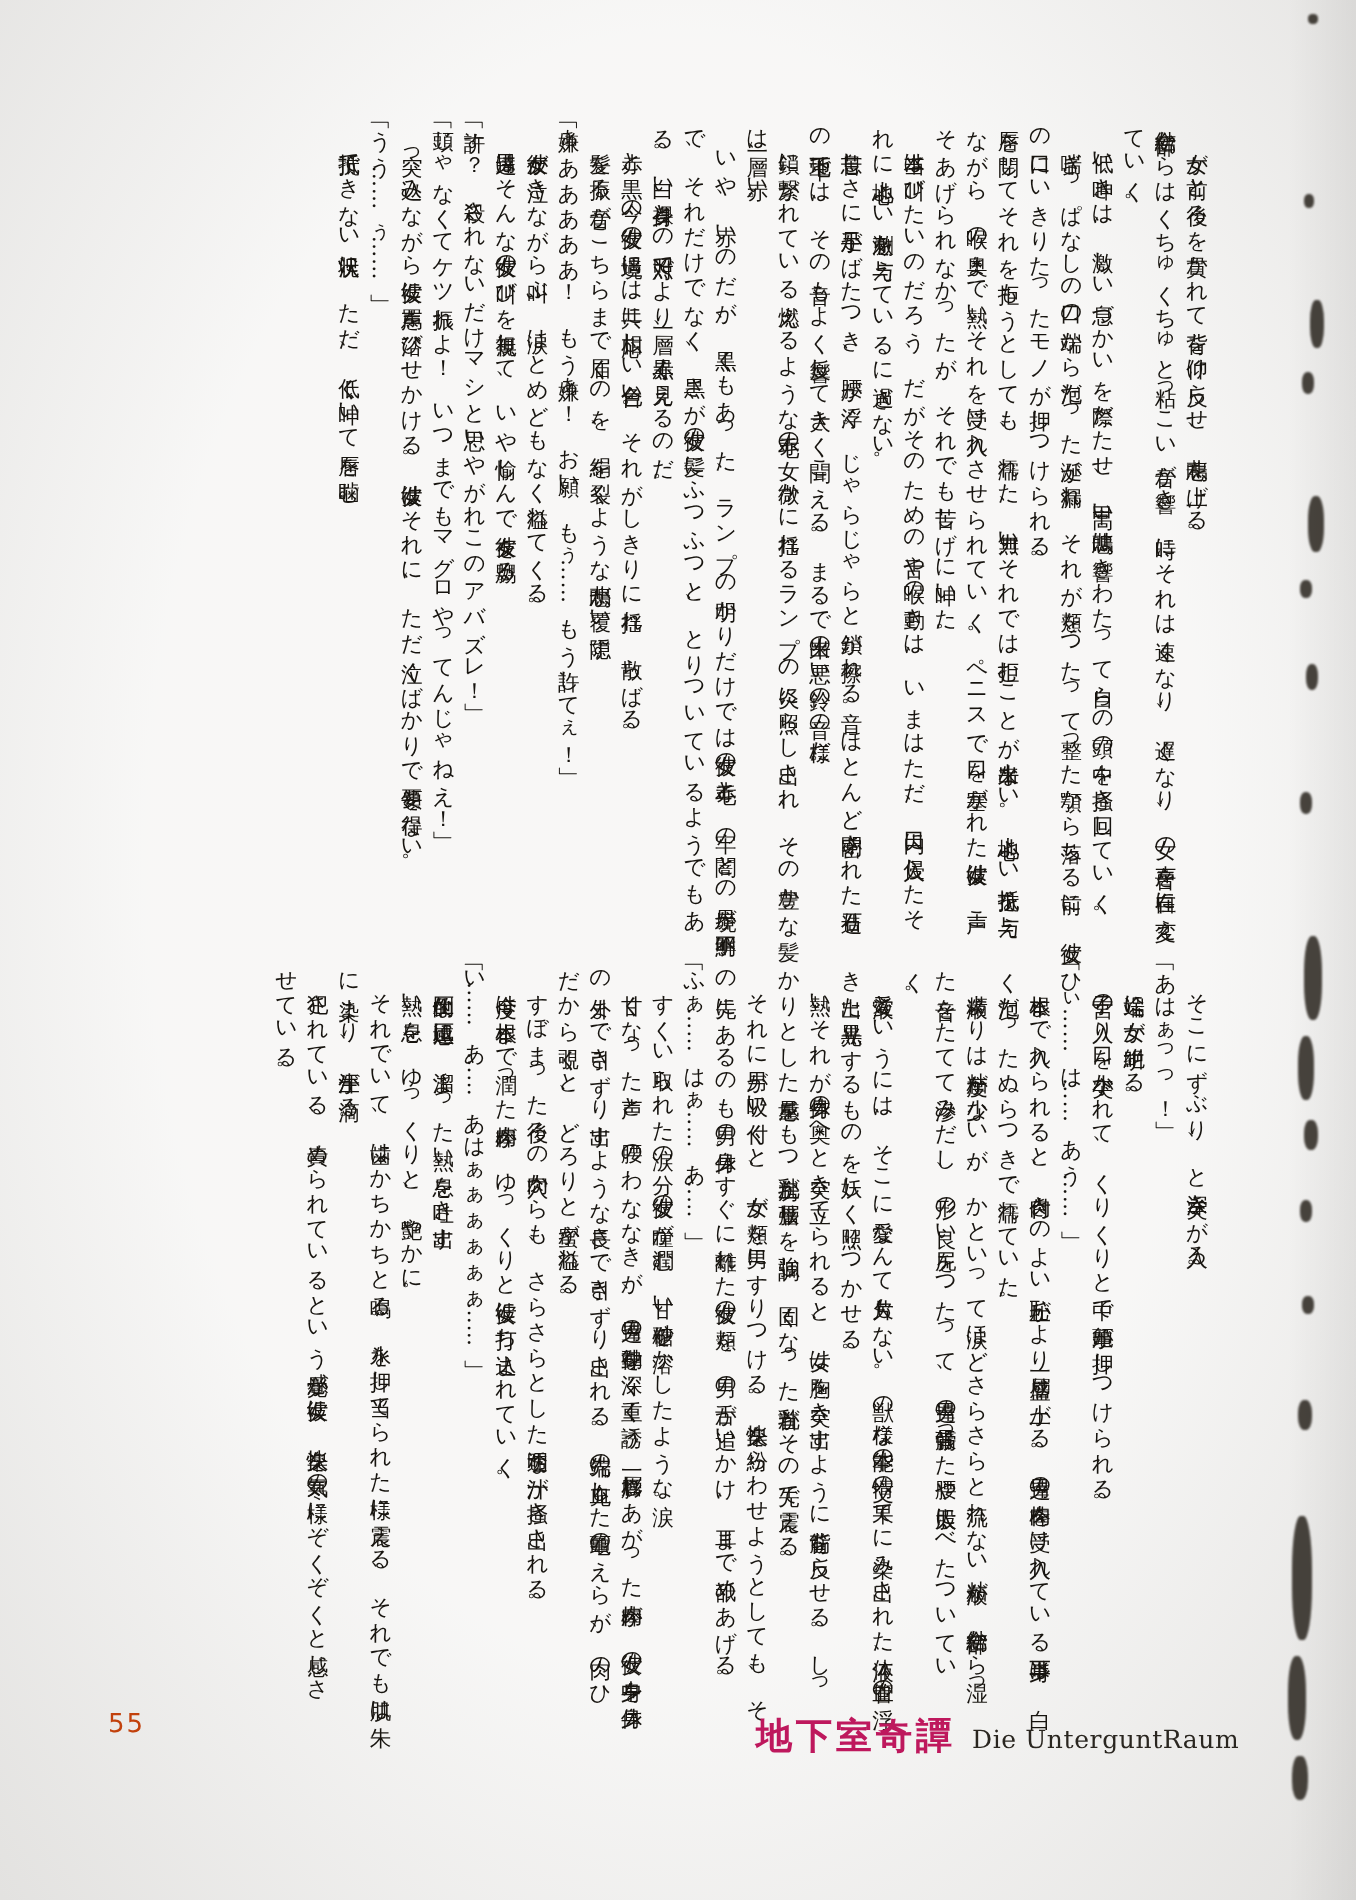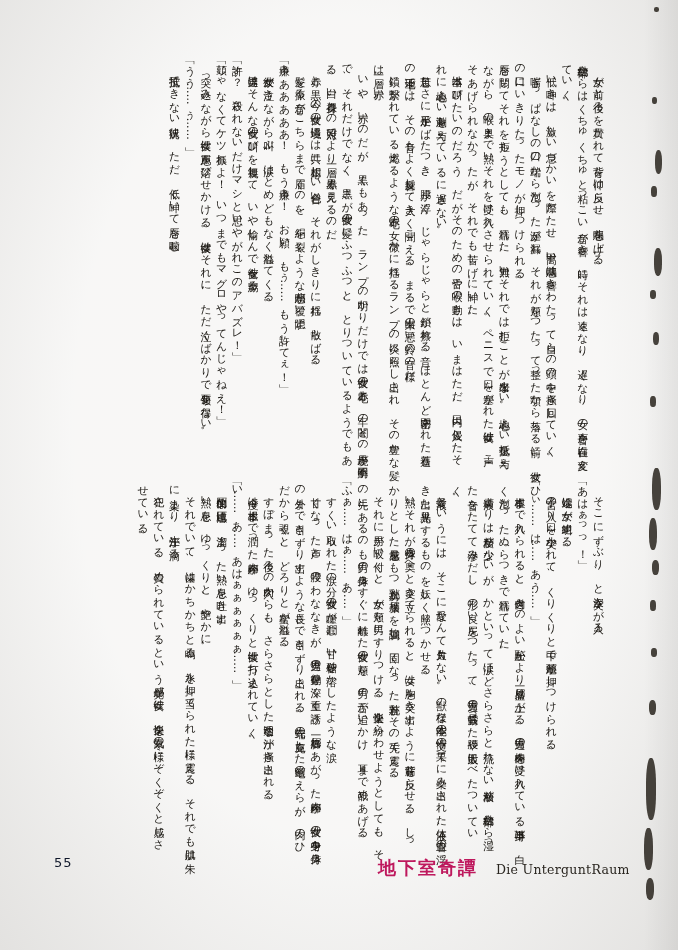--- a/index.html
+++ b/index.html
@@ -28,26 +28,26 @@
   }
   .vtext p{margin:0;padding:0;}
   #upper-block{top:57px;right:72px;height:410px;width:528px;}
   #lower-block{top:478px;right:72px;height:378px;width:528px;}
 
   .footer-jp{
     position:absolute;left:378px;top:856px;
     font-size:18px;font-weight:bold;letter-spacing:2px;color:#be185d;
   }
   .footer-latin{
-    position:absolute;left:496px;top:862px;
+    position:absolute;left:486px;top:862px;
     font-size:12.5px;color:#2a2620;letter-spacing:0.3px;
   }
   .page-number{
     position:absolute;left:54px;top:855px;
-    font-size:13px;color:#0f172a;
+    font-size:13px;color:#c2410c;
     font-family:"DejaVu Sans","Liberation Sans",sans-serif;
     letter-spacing:1px;
   }
   
   .smudge{
     position:absolute;
     background:#221d16;opacity:.82;
     border-radius:42%;
     filter:blur(.5px);
   }

